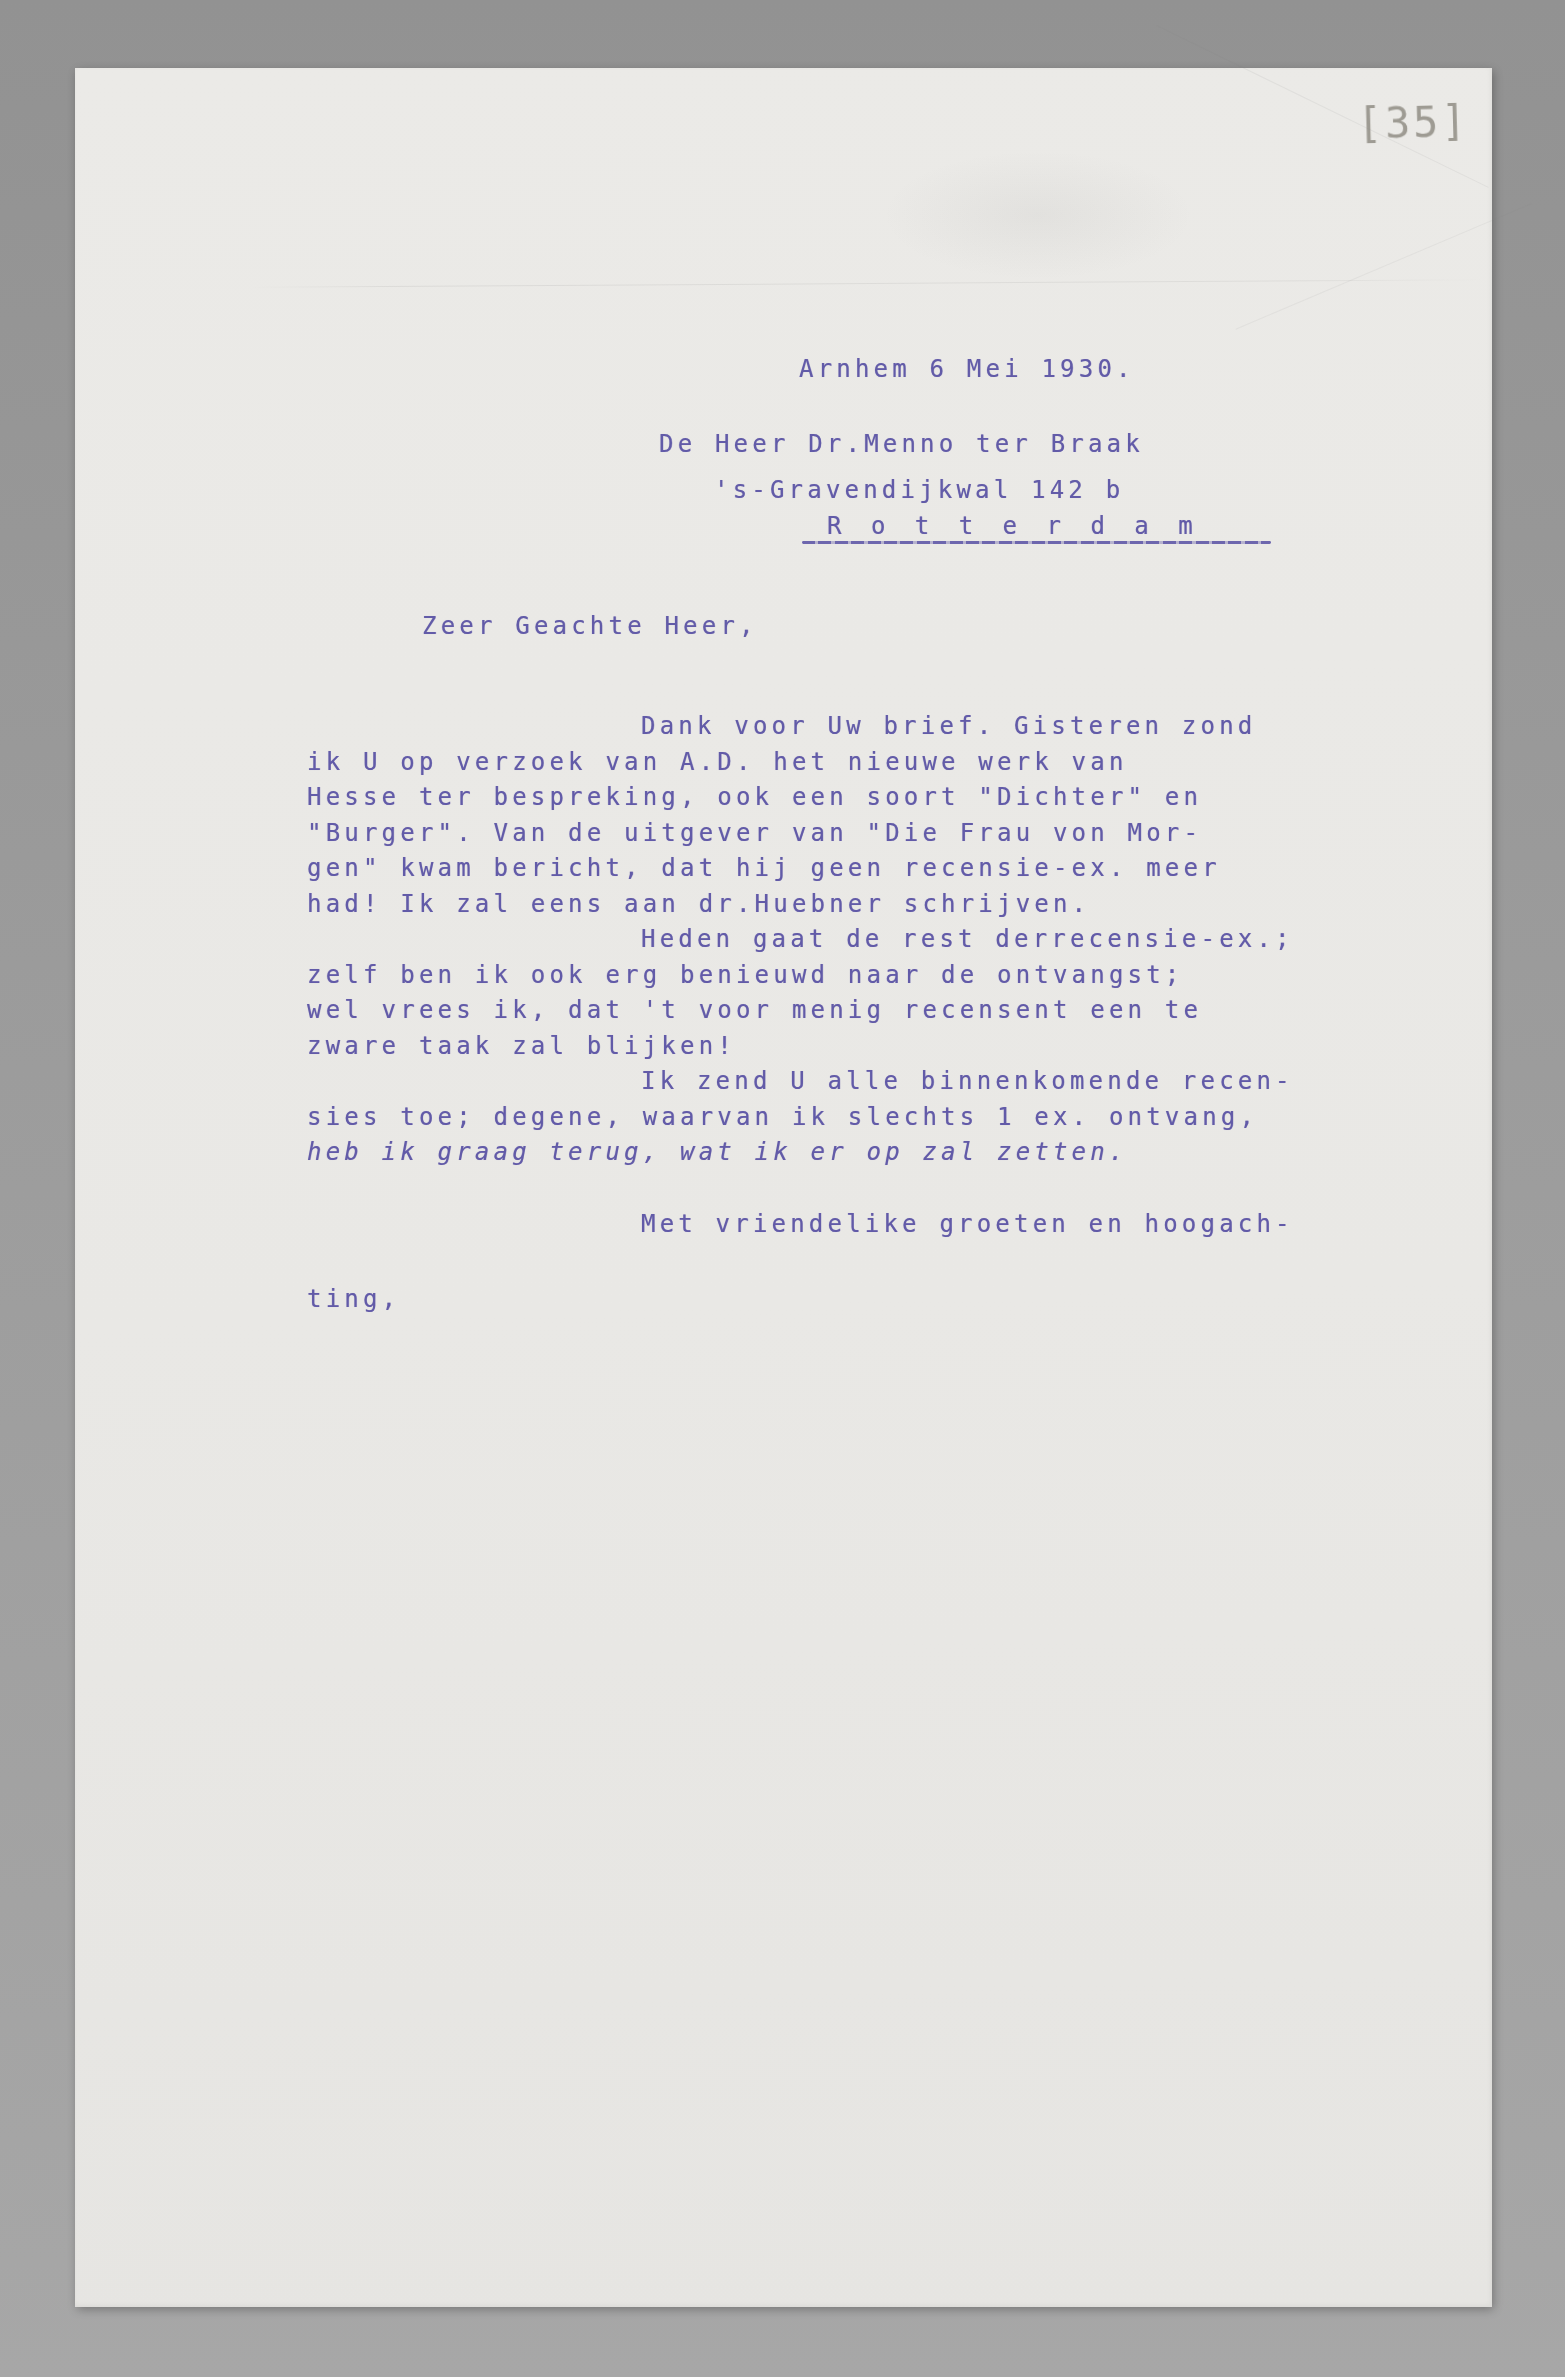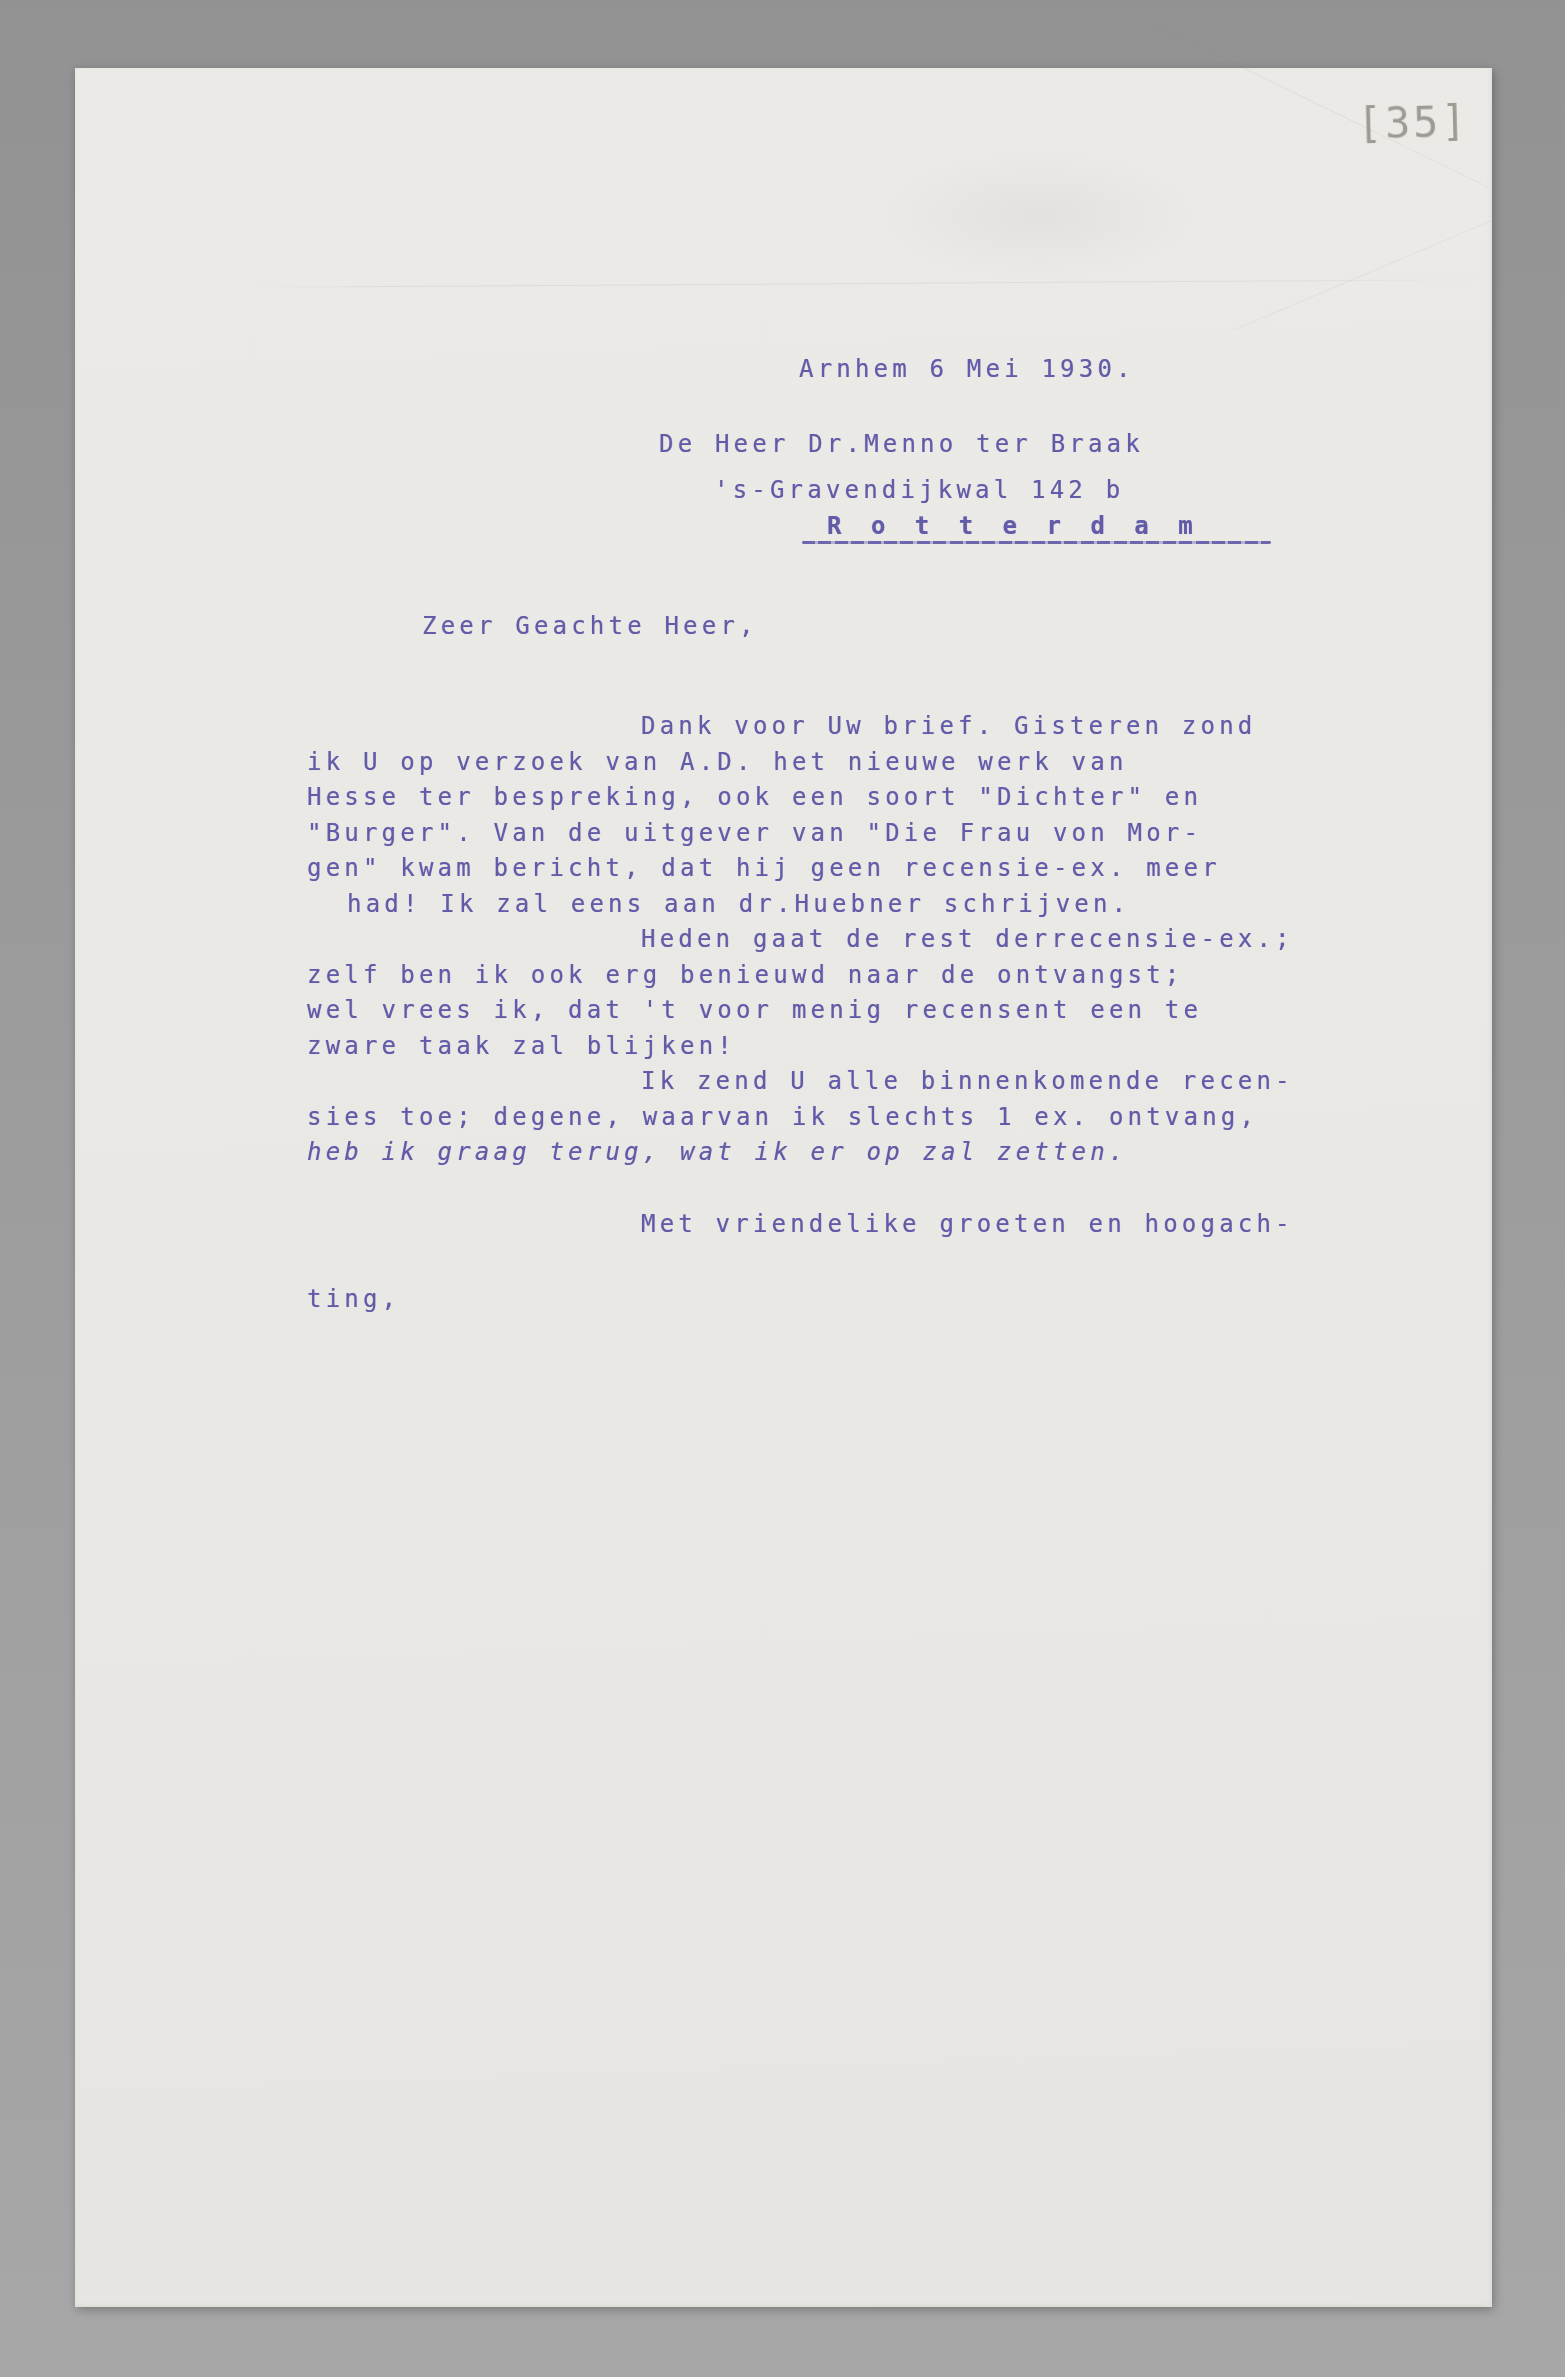--- a/index.html
+++ b/index.html
@@ -22,21 +22,21 @@
   }
   .typed{
     position:absolute;
     font-size:24px;line-height:34px;letter-spacing:4.2px;
     color:var(--ink);
     white-space:pre;
     opacity:0.92;
     text-shadow:0.4px 0.4px 0.3px rgba(87,79,163,0.35), -0.3px 0 0.8px rgba(87,79,163,0.28);
     filter:blur(0.2px);
   }
-  .spread{letter-spacing:7.5px;font-weight:bold;}
+  .spread{letter-spacing:7.5px;}
   .underline{
     position:absolute;left:727px;top:473px;width:469px;height:3.4px;
     background:repeating-linear-gradient(90deg,
       rgba(87,79,163,0.85) 0px, rgba(87,79,163,0.85) 13px,
       rgba(87,79,163,0.35) 13px, rgba(87,79,163,0.35) 16.4px);
     border-radius:1.4px;filter:blur(0.3px);
   }
   .pencil-number{
     position:absolute;left:1282px;top:30px;
     font-size:42px;letter-spacing:2.7px;color:var(--pencil);
@@ -81,21 +81,21 @@
   <div class="typed spread" style="left:752px;top:441px;">R o t t e r d a m</div>
   <div class="underline"></div>
 
   <div class="typed" style="left:347px;top:541px;">Zeer Geachte Heer,</div>
 
   <div class="typed" style="left:566px;top:641px;">Dank voor Uw brief. Gisteren zond</div>
   <div class="typed" style="left:232px;top:677px;">ik U op verzoek van A.D. het nieuwe werk van</div>
   <div class="typed" style="left:232px;top:712px;">Hesse ter bespreking, ook een soort "Dichter" en</div>
   <div class="typed" style="left:232px;top:748px;">"Burger". Van de uitgever van "Die Frau von Mor-</div>
   <div class="typed" style="left:232px;top:783px;">gen" kwam bericht, dat hij geen recensie-ex. meer</div>
-  <div class="typed" style="left:232px;top:819px;margin-left:40px;">had! Ik zal eens aan dr.Huebner schrijven.</div>
+  <div class="typed" style="left:232px;top:819px;">had! Ik zal eens aan dr.Huebner schrijven.</div>
 
   <div class="typed" style="left:566px;top:854px;">Heden gaat de rest derrecensie-ex.;</div>
   <div class="typed" style="left:232px;top:890px;">zelf ben ik ook erg benieuwd naar de ontvangst;</div>
   <div class="typed" style="left:232px;top:925px;">wel vrees ik, dat 't voor menig recensent een te</div>
   <div class="typed" style="left:566px;top:996px;">Ik zend U alle binnenkomende recen-</div>
 
   <div class="typed" style="left:232px;top:961px;">zware taak zal blijken!</div>
   <div class="typed" style="left:232px;top:1032px;">sies toe; degene, waarvan ik slechts 1 ex. ontvang,</div>
   <div class="typed" style="left:232px;top:1067px;font-style:italic;">heb ik graag terug, wat ik er op zal zetten.</div>
 

